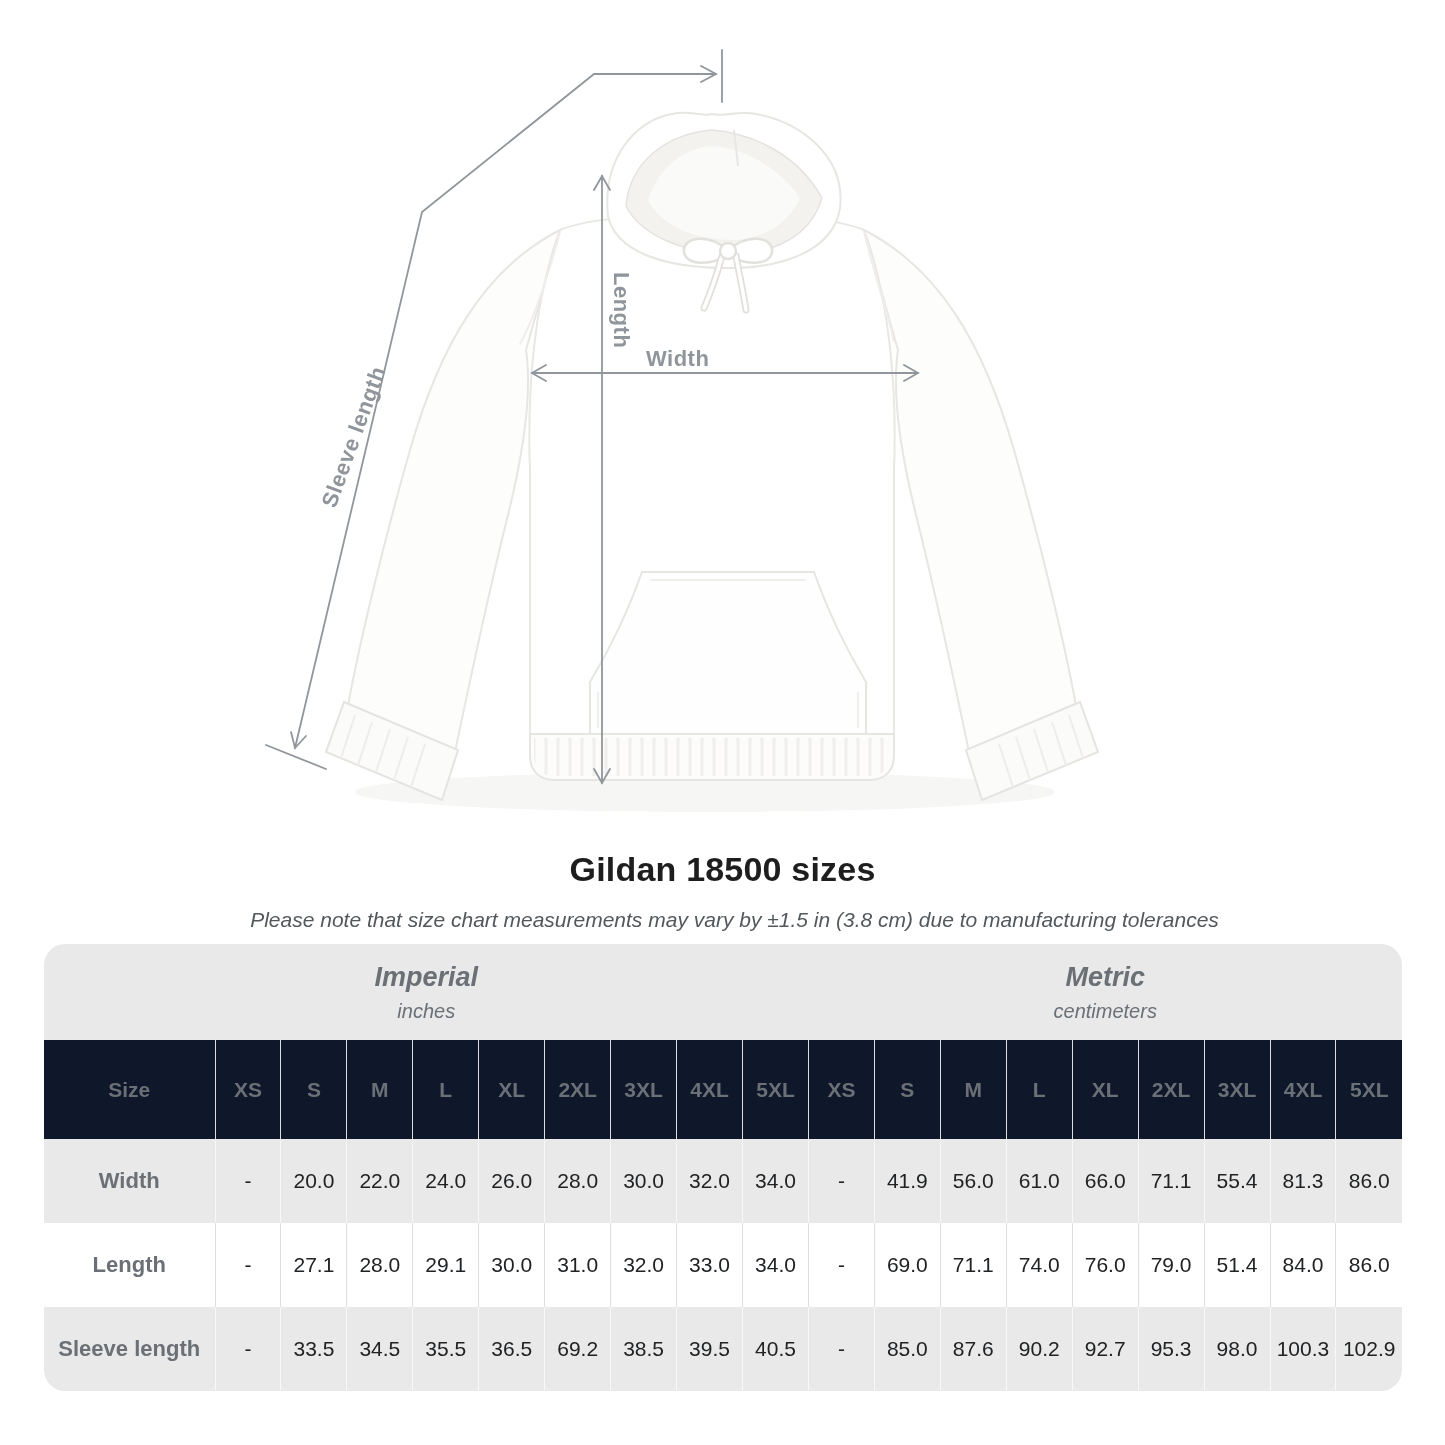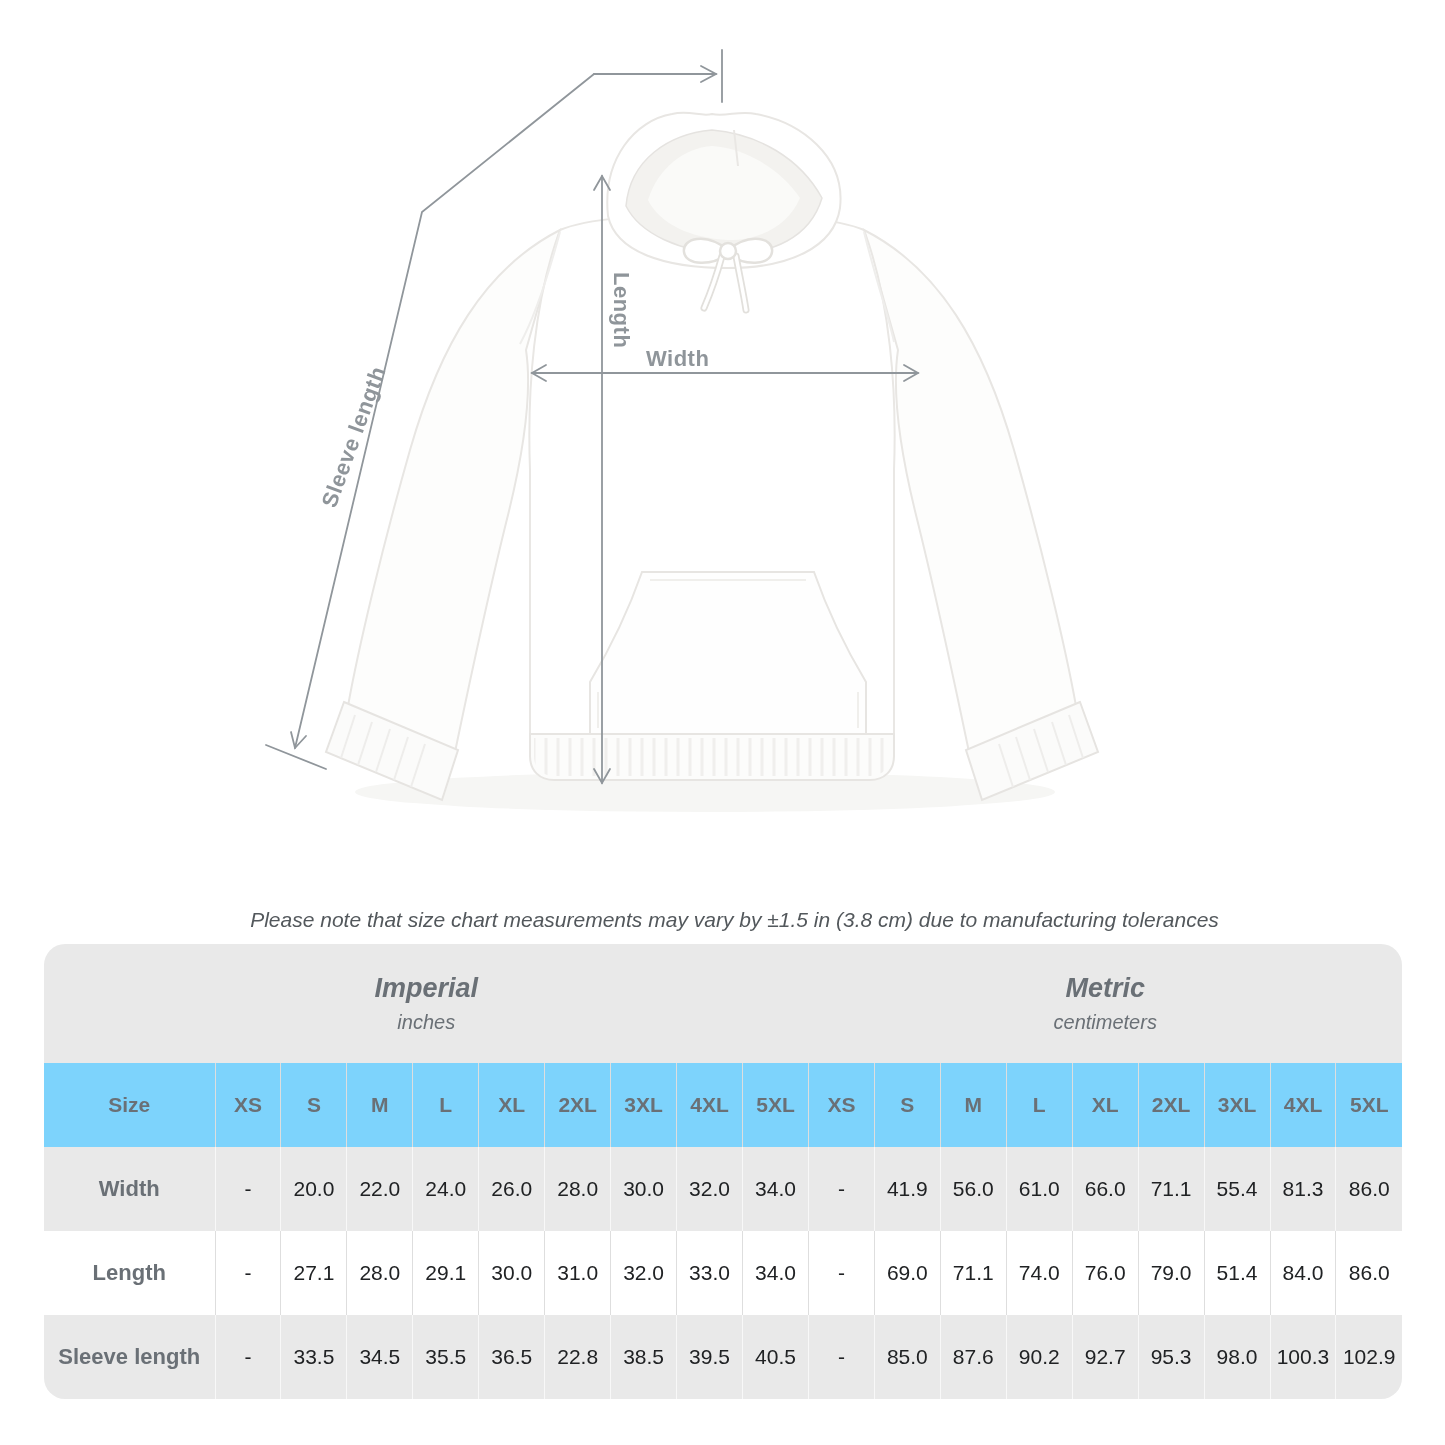--- a/index.html
+++ b/index.html
@@ -28,25 +28,25 @@
     font-size:21px;font-style:italic;color:var(--subtitle-text,#53585c);
   }
   
   .table-wrap{
     position:absolute;left:44px;top:944px;width:1358px;
     border-radius:21px;overflow:hidden;background:#fff;
   }
   table{width:100%;border-collapse:collapse;table-layout:fixed;}
   col.c-label{width:171px;}
   th,td{padding:0;text-align:center;vertical-align:middle;font-family:"Liberation Sans",sans-serif;}
-  tr.unit-row th{height:119px;background:var(--stripe-gray,#e9e9e9);}
+  tr.unit-row th{height:96px;background:var(--stripe-gray,#e9e9e9);}
   .unit-name{font-size:27px;font-weight:bold;font-style:italic;color:var(--header-text,#6a7076);}
   .unit-sub{font-size:20px;font-style:italic;font-weight:normal;color:var(--header-text,#6a7076);margin-top:7px;text-align:center;}
   tr.size-row th{
-    height:84px;background:#7dd3fc;font-size:21px;font-weight:bold;
+    height:99px;background:#0f172a;font-size:21px;font-weight:bold;
     color:var(--header-text,#6a7076);
     margin-top:48px;
   }
   tr.size-row th + th{border-left:1px solid var(--separator-on-white,#dedede);}
   tbody tr{height:84px;}
   tbody tr.stripe{background:var(--stripe-gray,#e9e9e9);}
   tbody tr.plain{background:#ffffff;}
   tbody td{font-size:21px;color:var(--value-text,#202224);}
   tbody td.row-label{font-size:22px;font-weight:bold;color:var(--header-text,#6a7076);}
   tbody tr.stripe td + td{border-left:1px solid var(--separator-on-gray,#f8f8f8);}
@@ -133,20 +133,21 @@
           <path d="M904 365 L918 373 L904 381"></path>
         </g>
       </g>
     </svg>
 
     <div class="measure-label lbl-length">Length</div>
     <div class="measure-label lbl-width">Width</div>
     <div class="measure-label lbl-sleeve">Sleeve length</div>
   </div>
 
+  <h1 class="page-title">Gildan 18500 sizes</h1>
   <p class="subtitle">Please note that size chart measurements may vary by ±1.5 in (3.8 cm) due to manufacturing tolerances</p>
 
   <div class="table-wrap">
     <table>
       <colgroup id="table-cols">
           <col class="c-label">
           <col>
           <col>
           <col>
           <col>
@@ -241,21 +242,21 @@
             <td>84.0</td>
             <td>86.0</td>
           </tr>
           <tr class="stripe">
             <td class="row-label">Sleeve length</td>
             <td>-</td>
             <td>33.5</td>
             <td>34.5</td>
             <td>35.5</td>
             <td>36.5</td>
-            <td>22.8</td>
+            <td>69.2</td>
             <td>38.5</td>
             <td>39.5</td>
             <td>40.5</td>
             <td>-</td>
             <td>85.0</td>
             <td>87.6</td>
             <td>90.2</td>
             <td>92.7</td>
             <td>95.3</td>
             <td>98.0</td>

